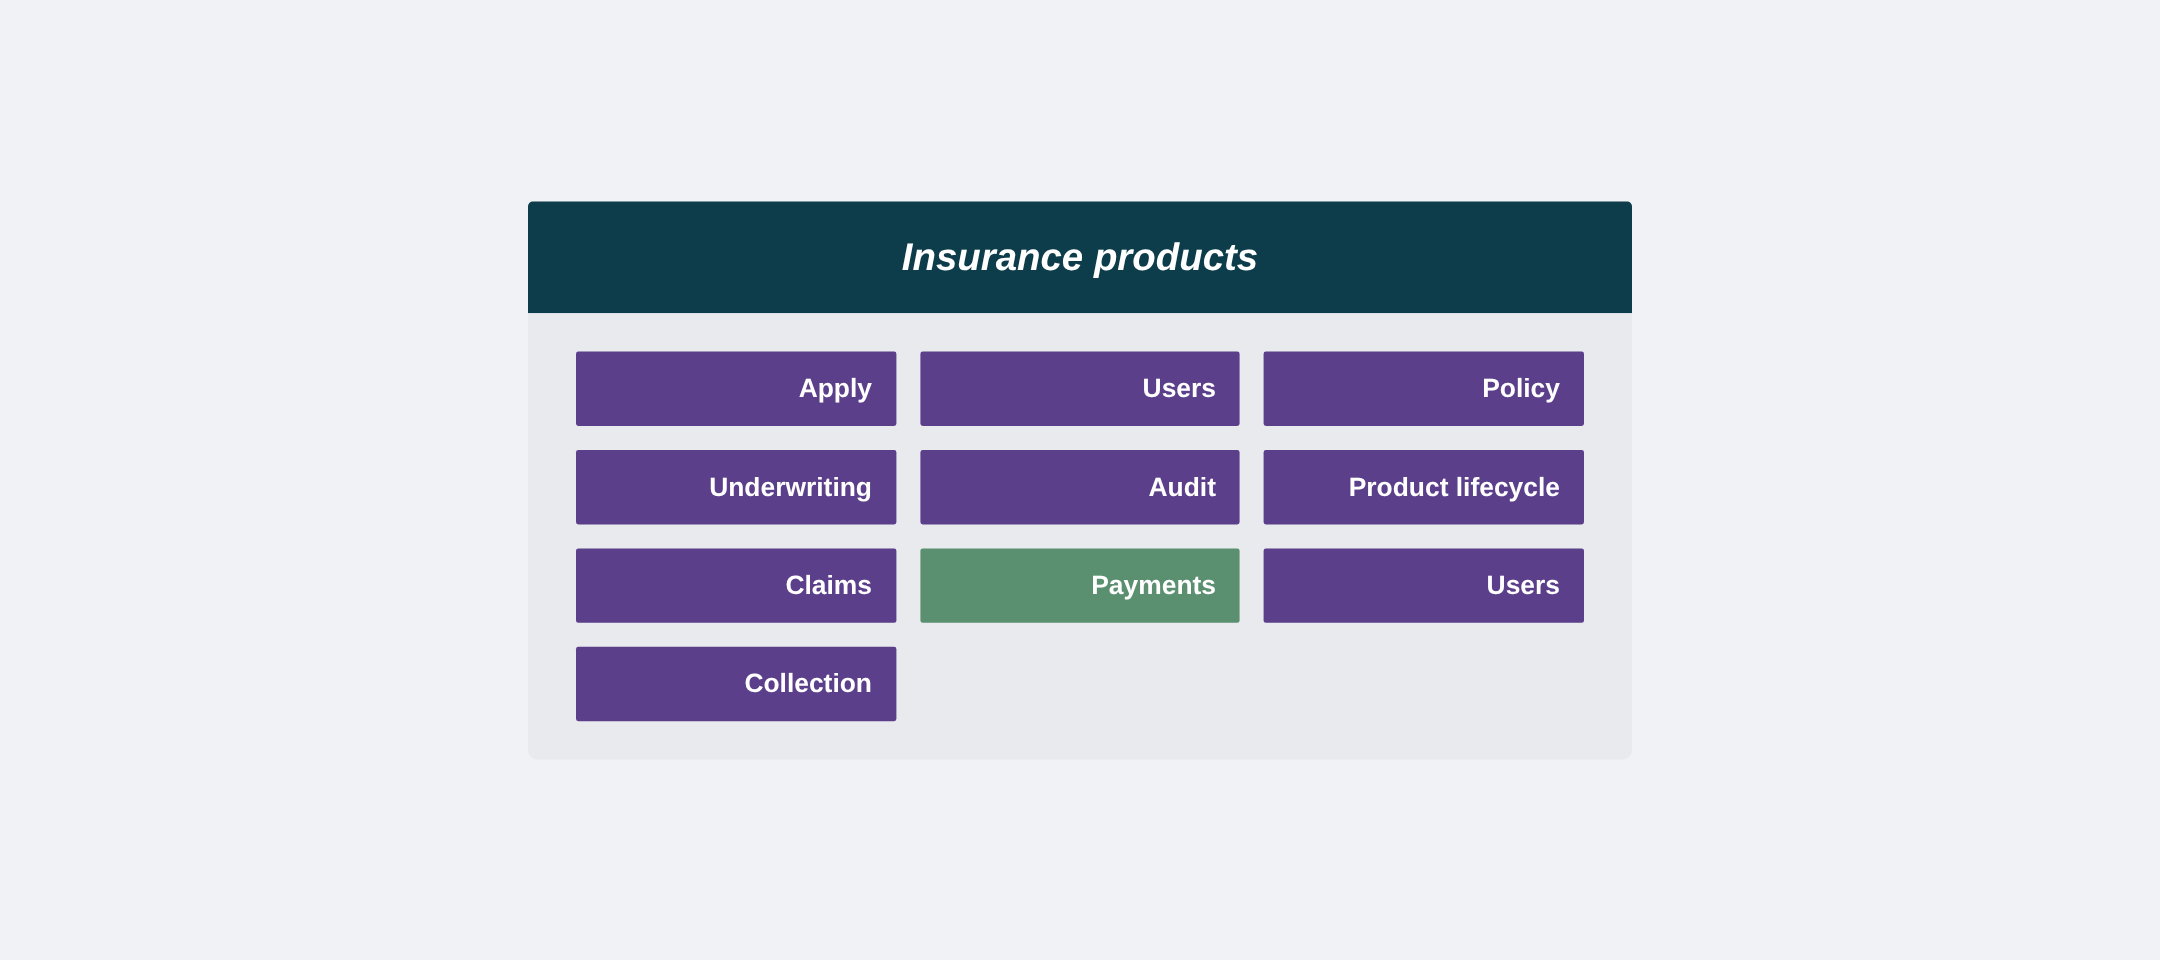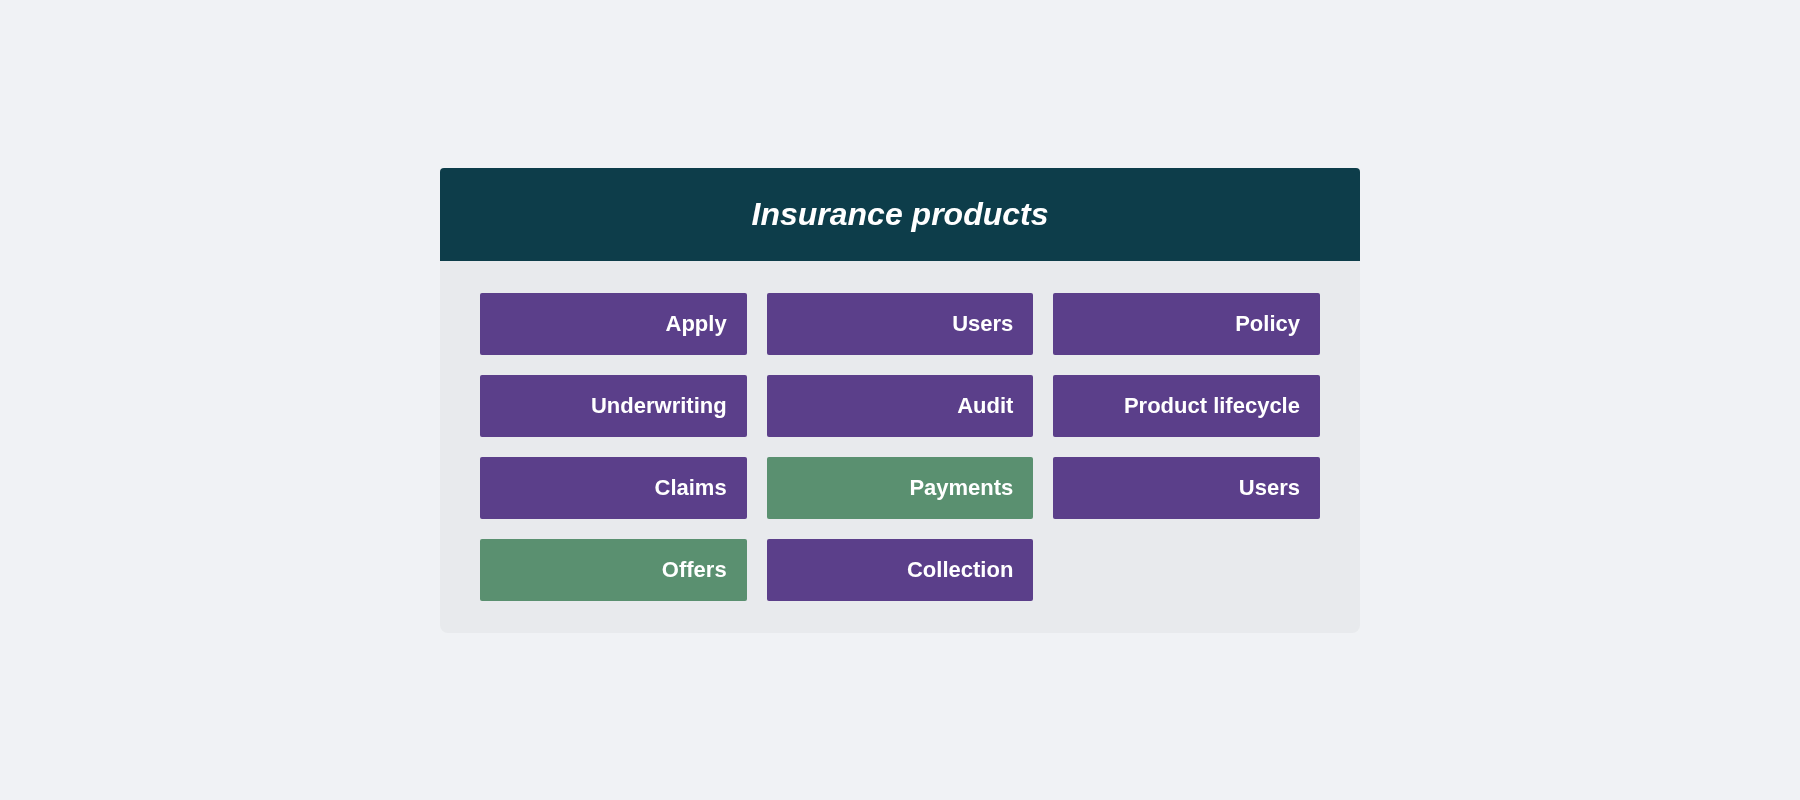--- a/index.html
+++ b/index.html
@@ -101,21 +101,18 @@
         </div>
         <div class="tile tile-purple">
           <span class="tile-label">Claims</span>
         </div>
         <div class="tile tile-green">
           <span class="tile-label">Payments</span>
         </div>
         <div class="tile tile-purple">
           <span class="tile-label">Users</span>
         </div>
-        <div class="tile tile-green">
-          <span class="tile-label">Offers</span>
-        </div>
         <div class="tile tile-purple">
           <span class="tile-label">Collection</span>
         </div>
       </div>
   </div>
 </div>
 
 </body></html>

